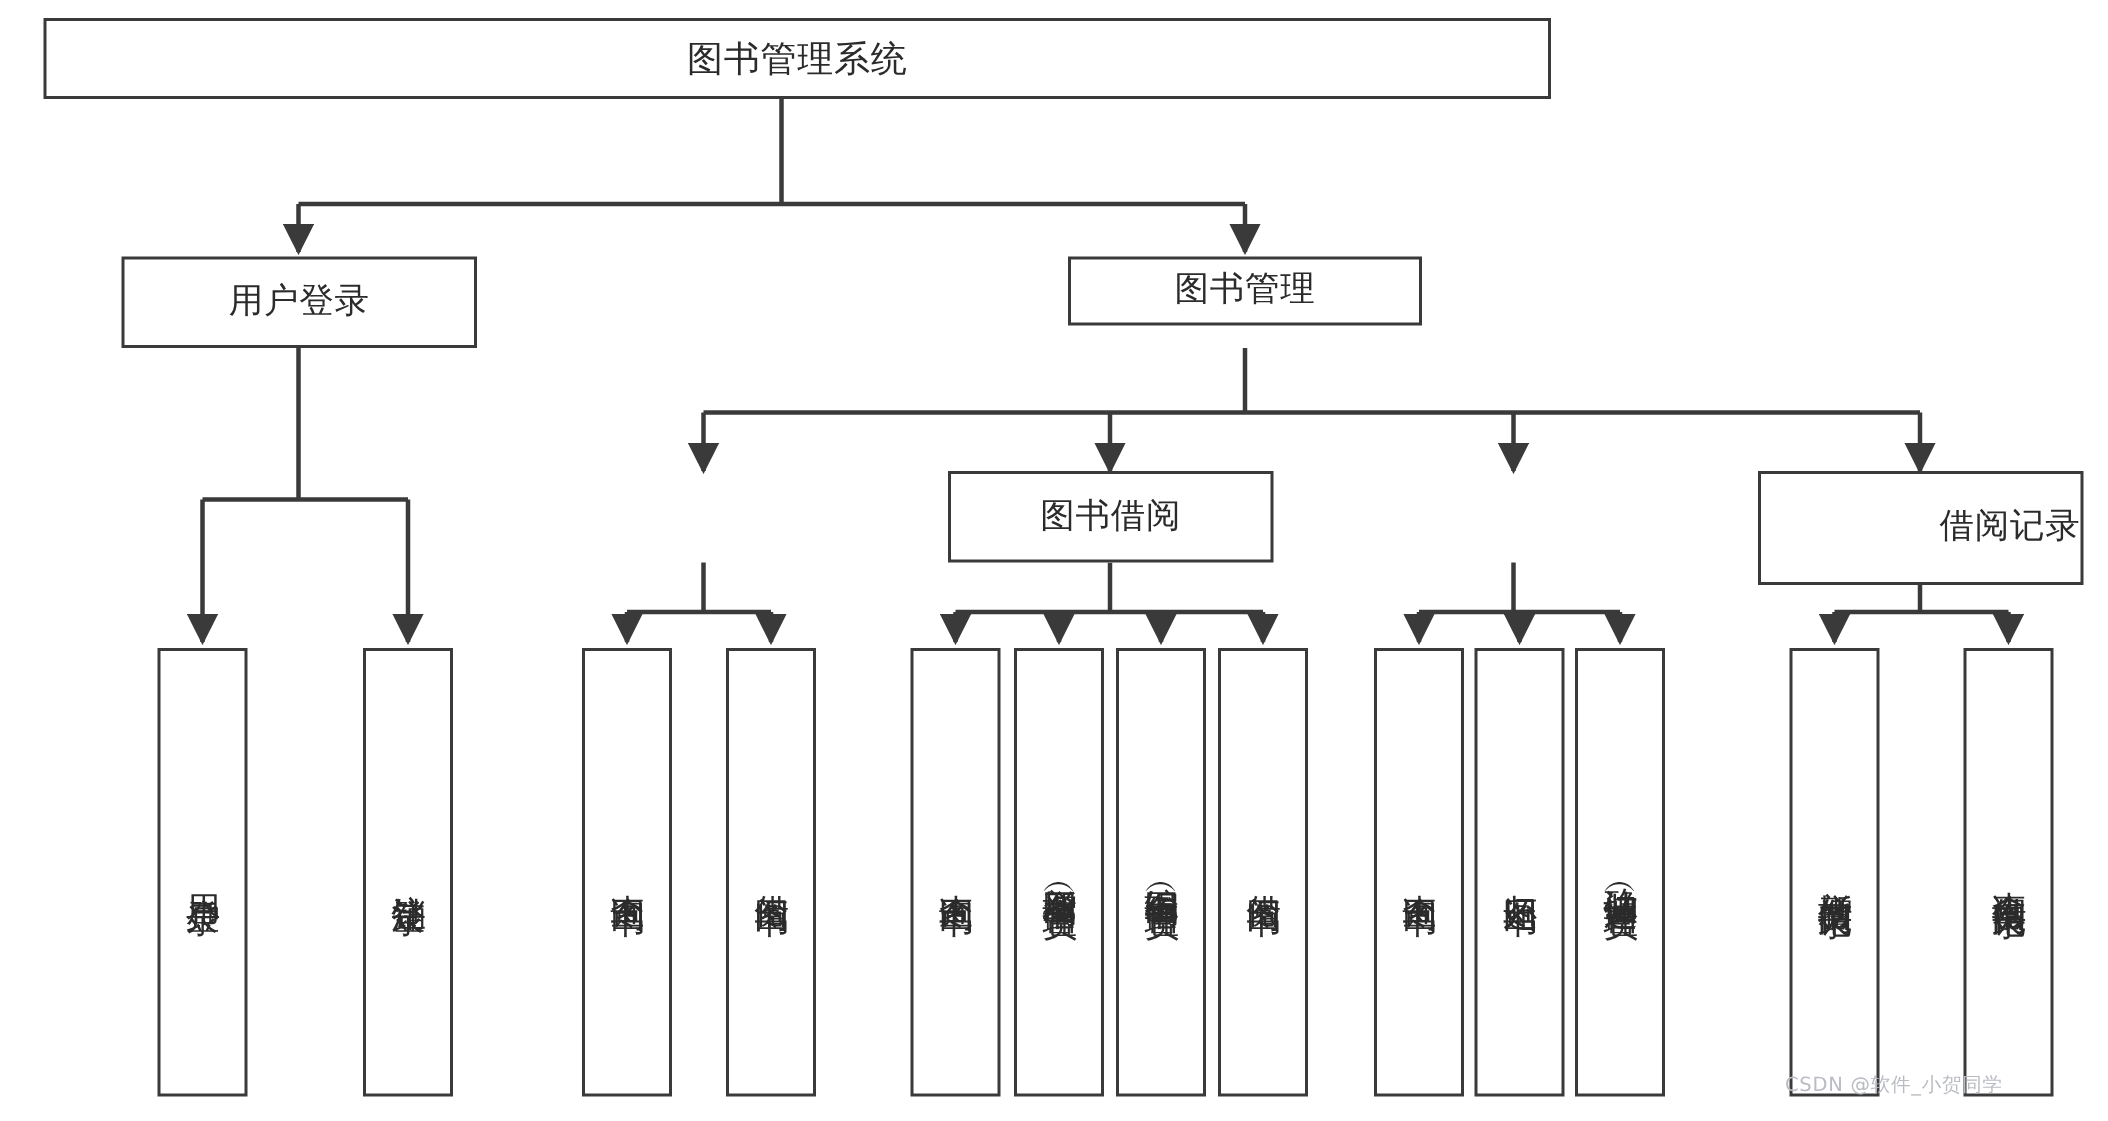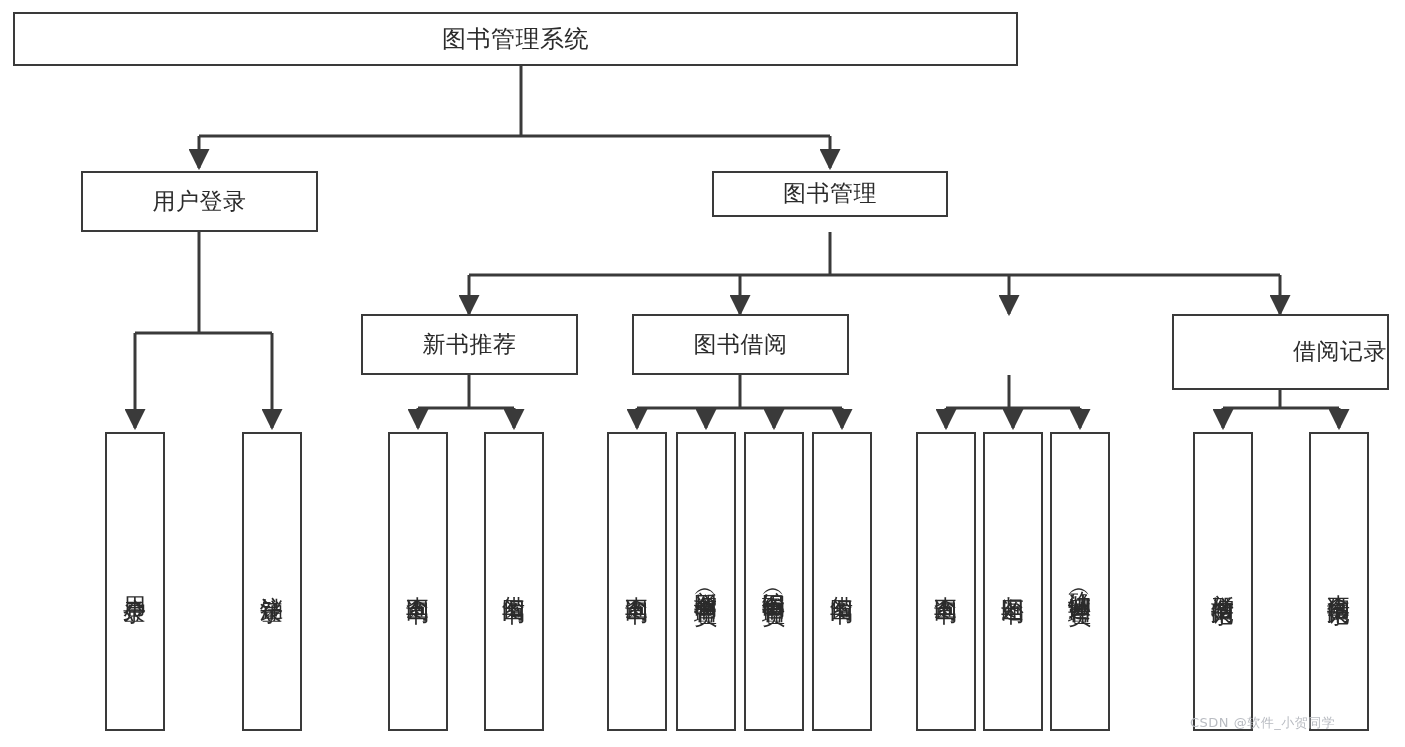--- a/index.html
+++ b/index.html
@@ -99,34 +99,31 @@
       <path d="M 1013 408 L 1013 428" marker-end="url(#arrow)"></path>
       <path d="M 1080 408 L 1080 428" marker-end="url(#arrow)"></path>
 
       <path d="M 1280 375 L 1280 408"></path>
       <path d="M 1223 408 L 1339 408"></path>
       <path d="M 1223 408 L 1223 428" marker-end="url(#arrow)"></path>
       <path d="M 1339 408 L 1339 428" marker-end="url(#arrow)"></path>
     </g>
   </svg>
 
-  <div class="node root horiz" style="left:13px;top:12px;width:1005px;height:54px;">
+  <div class="node root horiz" style="left:29px;top:12px;width:1005px;height:54px;">
     <span class="label">图书管理系统</span>
   </div>
 
   <div class="node horiz" style="left:81px;top:171px;width:237px;height:61px;">
     <span class="label">用户登录</span>
   </div>
   <div class="node horiz" style="left:712px;top:171px;width:236px;height:46px;">
     <span class="label">图书管理</span>
   </div>
 
-  <div class="node horiz" style="left:361px;top:314px;width:217px;height:61px;">
-    <span class="label">新书推荐</span>
-  </div>
   <div class="node horiz" style="left:632px;top:314px;width:217px;height:61px;align-items:center;">
     <span class="label">图书借阅</span>
   </div>
   <div class="node horiz" style="left:1172px;top:314px;width:217px;height:76px;justify-content:flex-end;">
     <span class="label">借阅记录</span>
   </div>
 
   <div class="node vert" style="left:105px;top:432px;width:60px;height:299px;">
     <span class="label">用户登录</span>
   </div>

